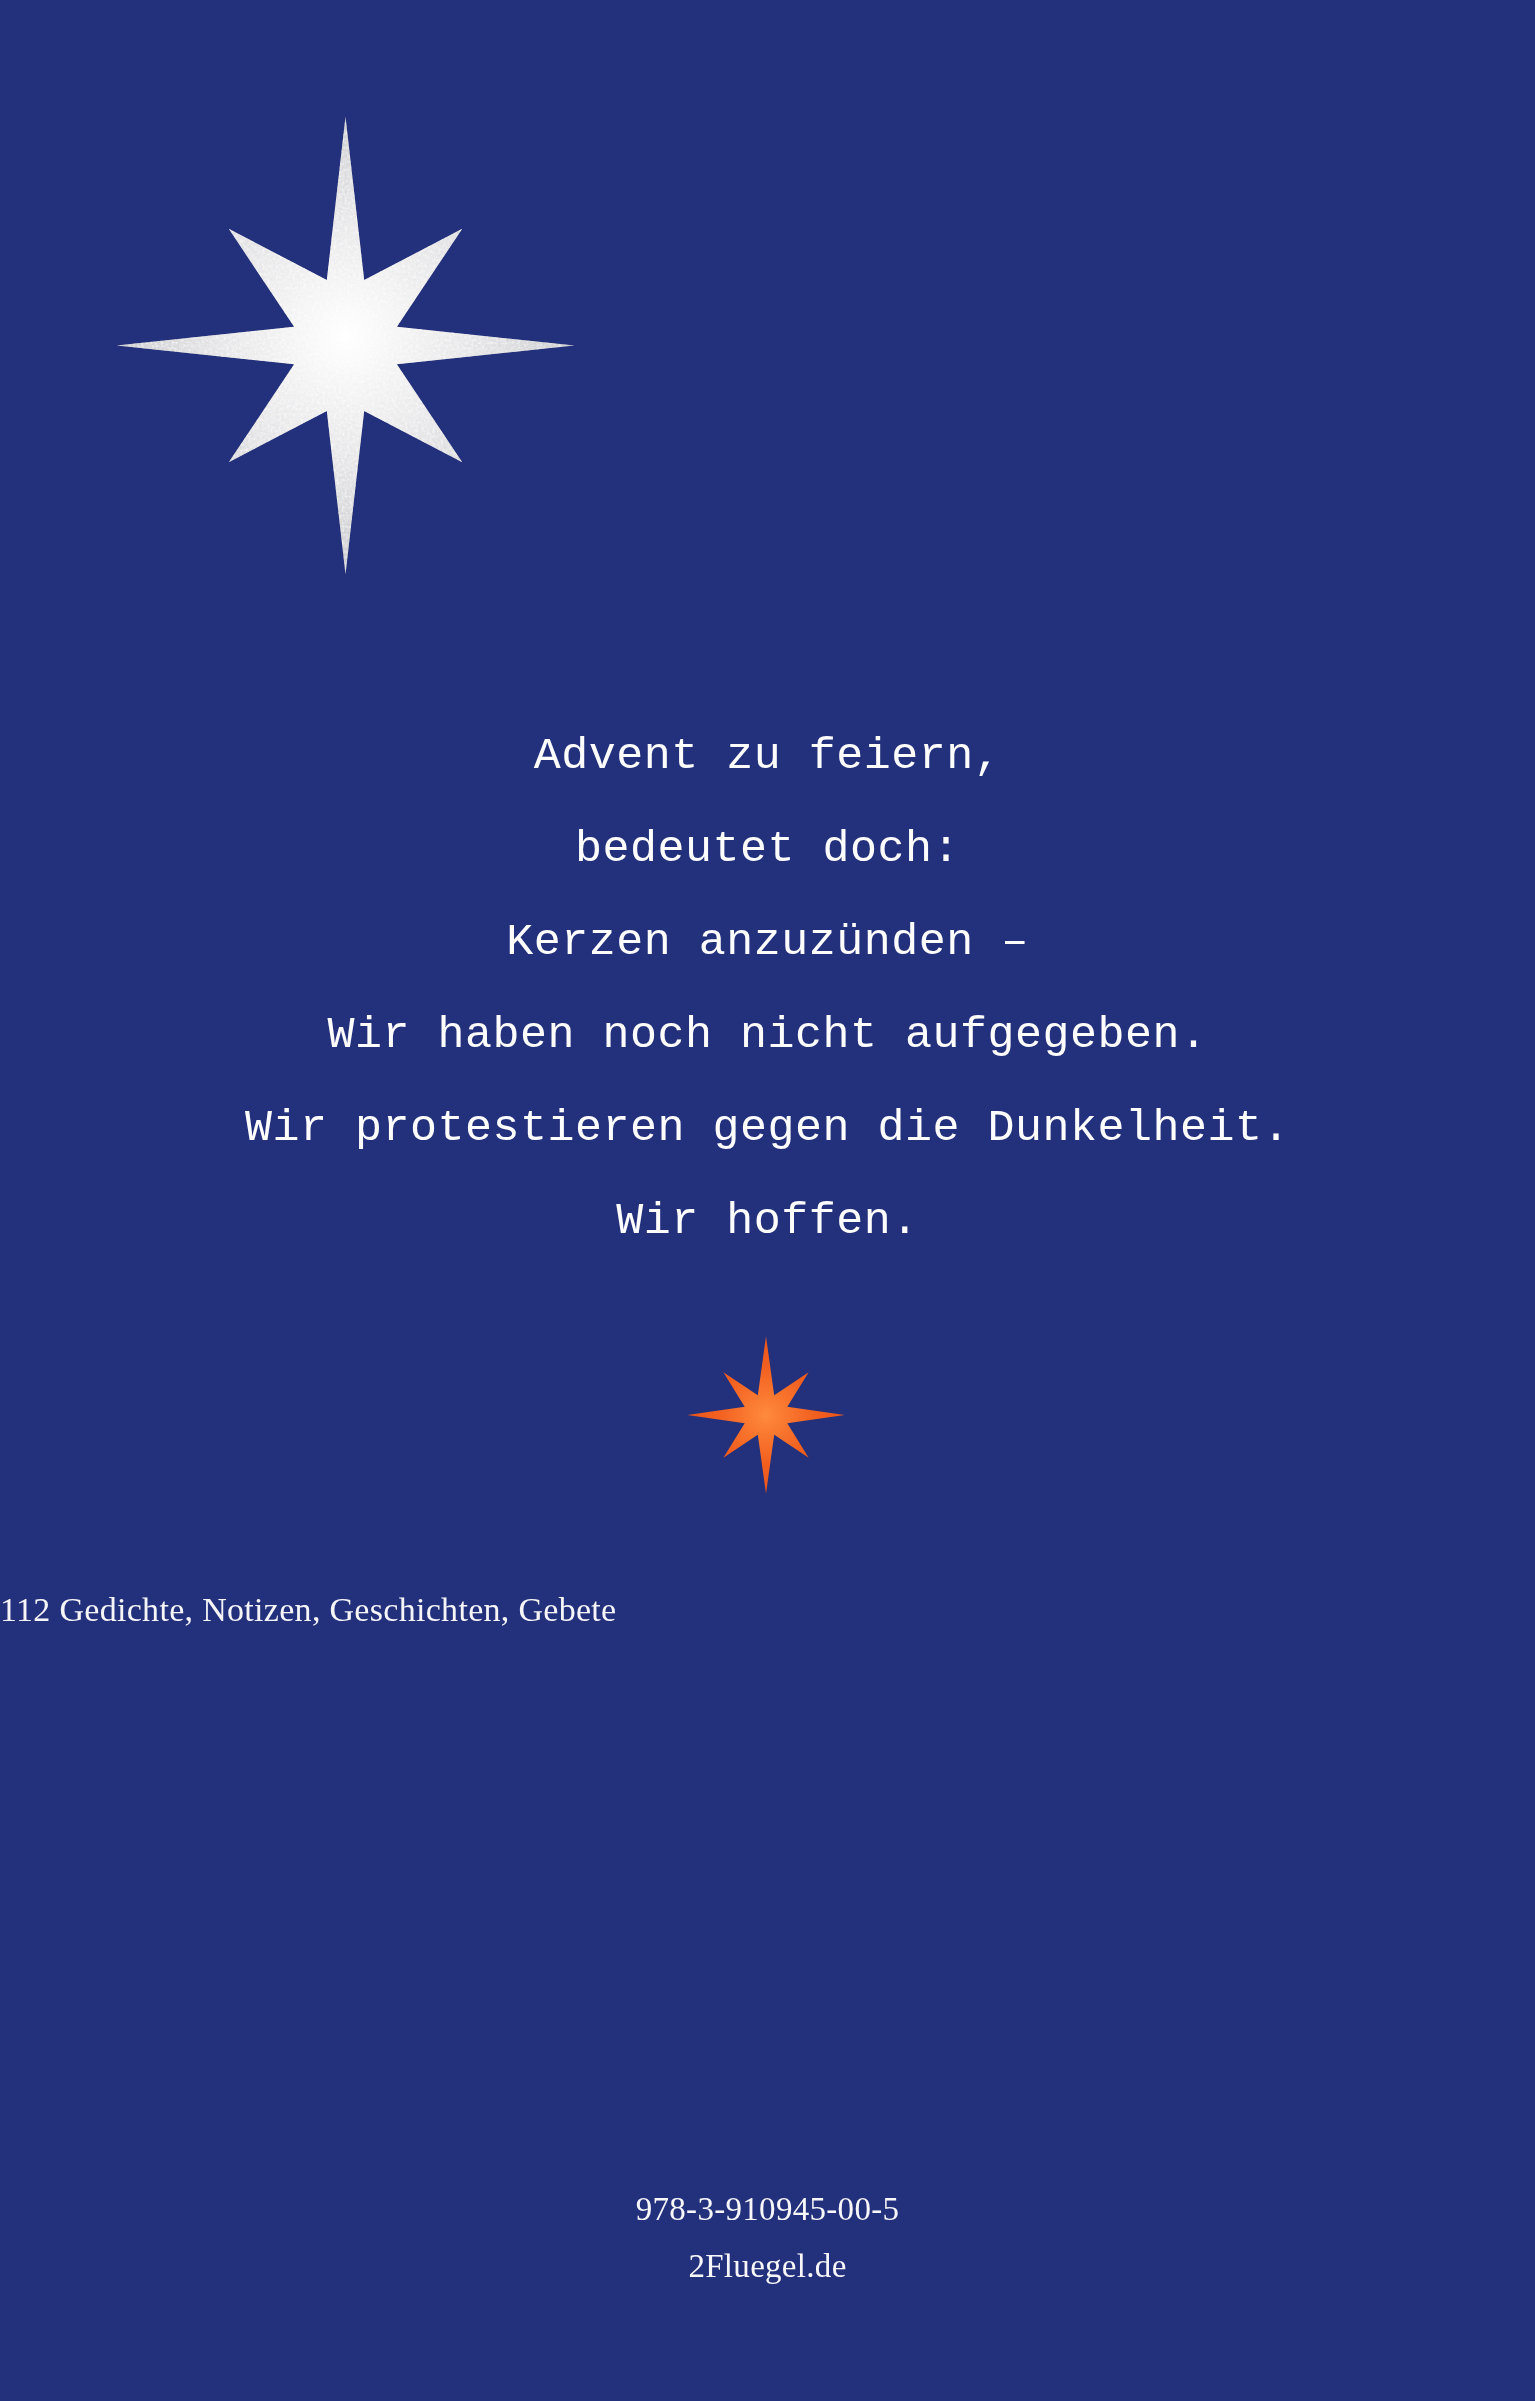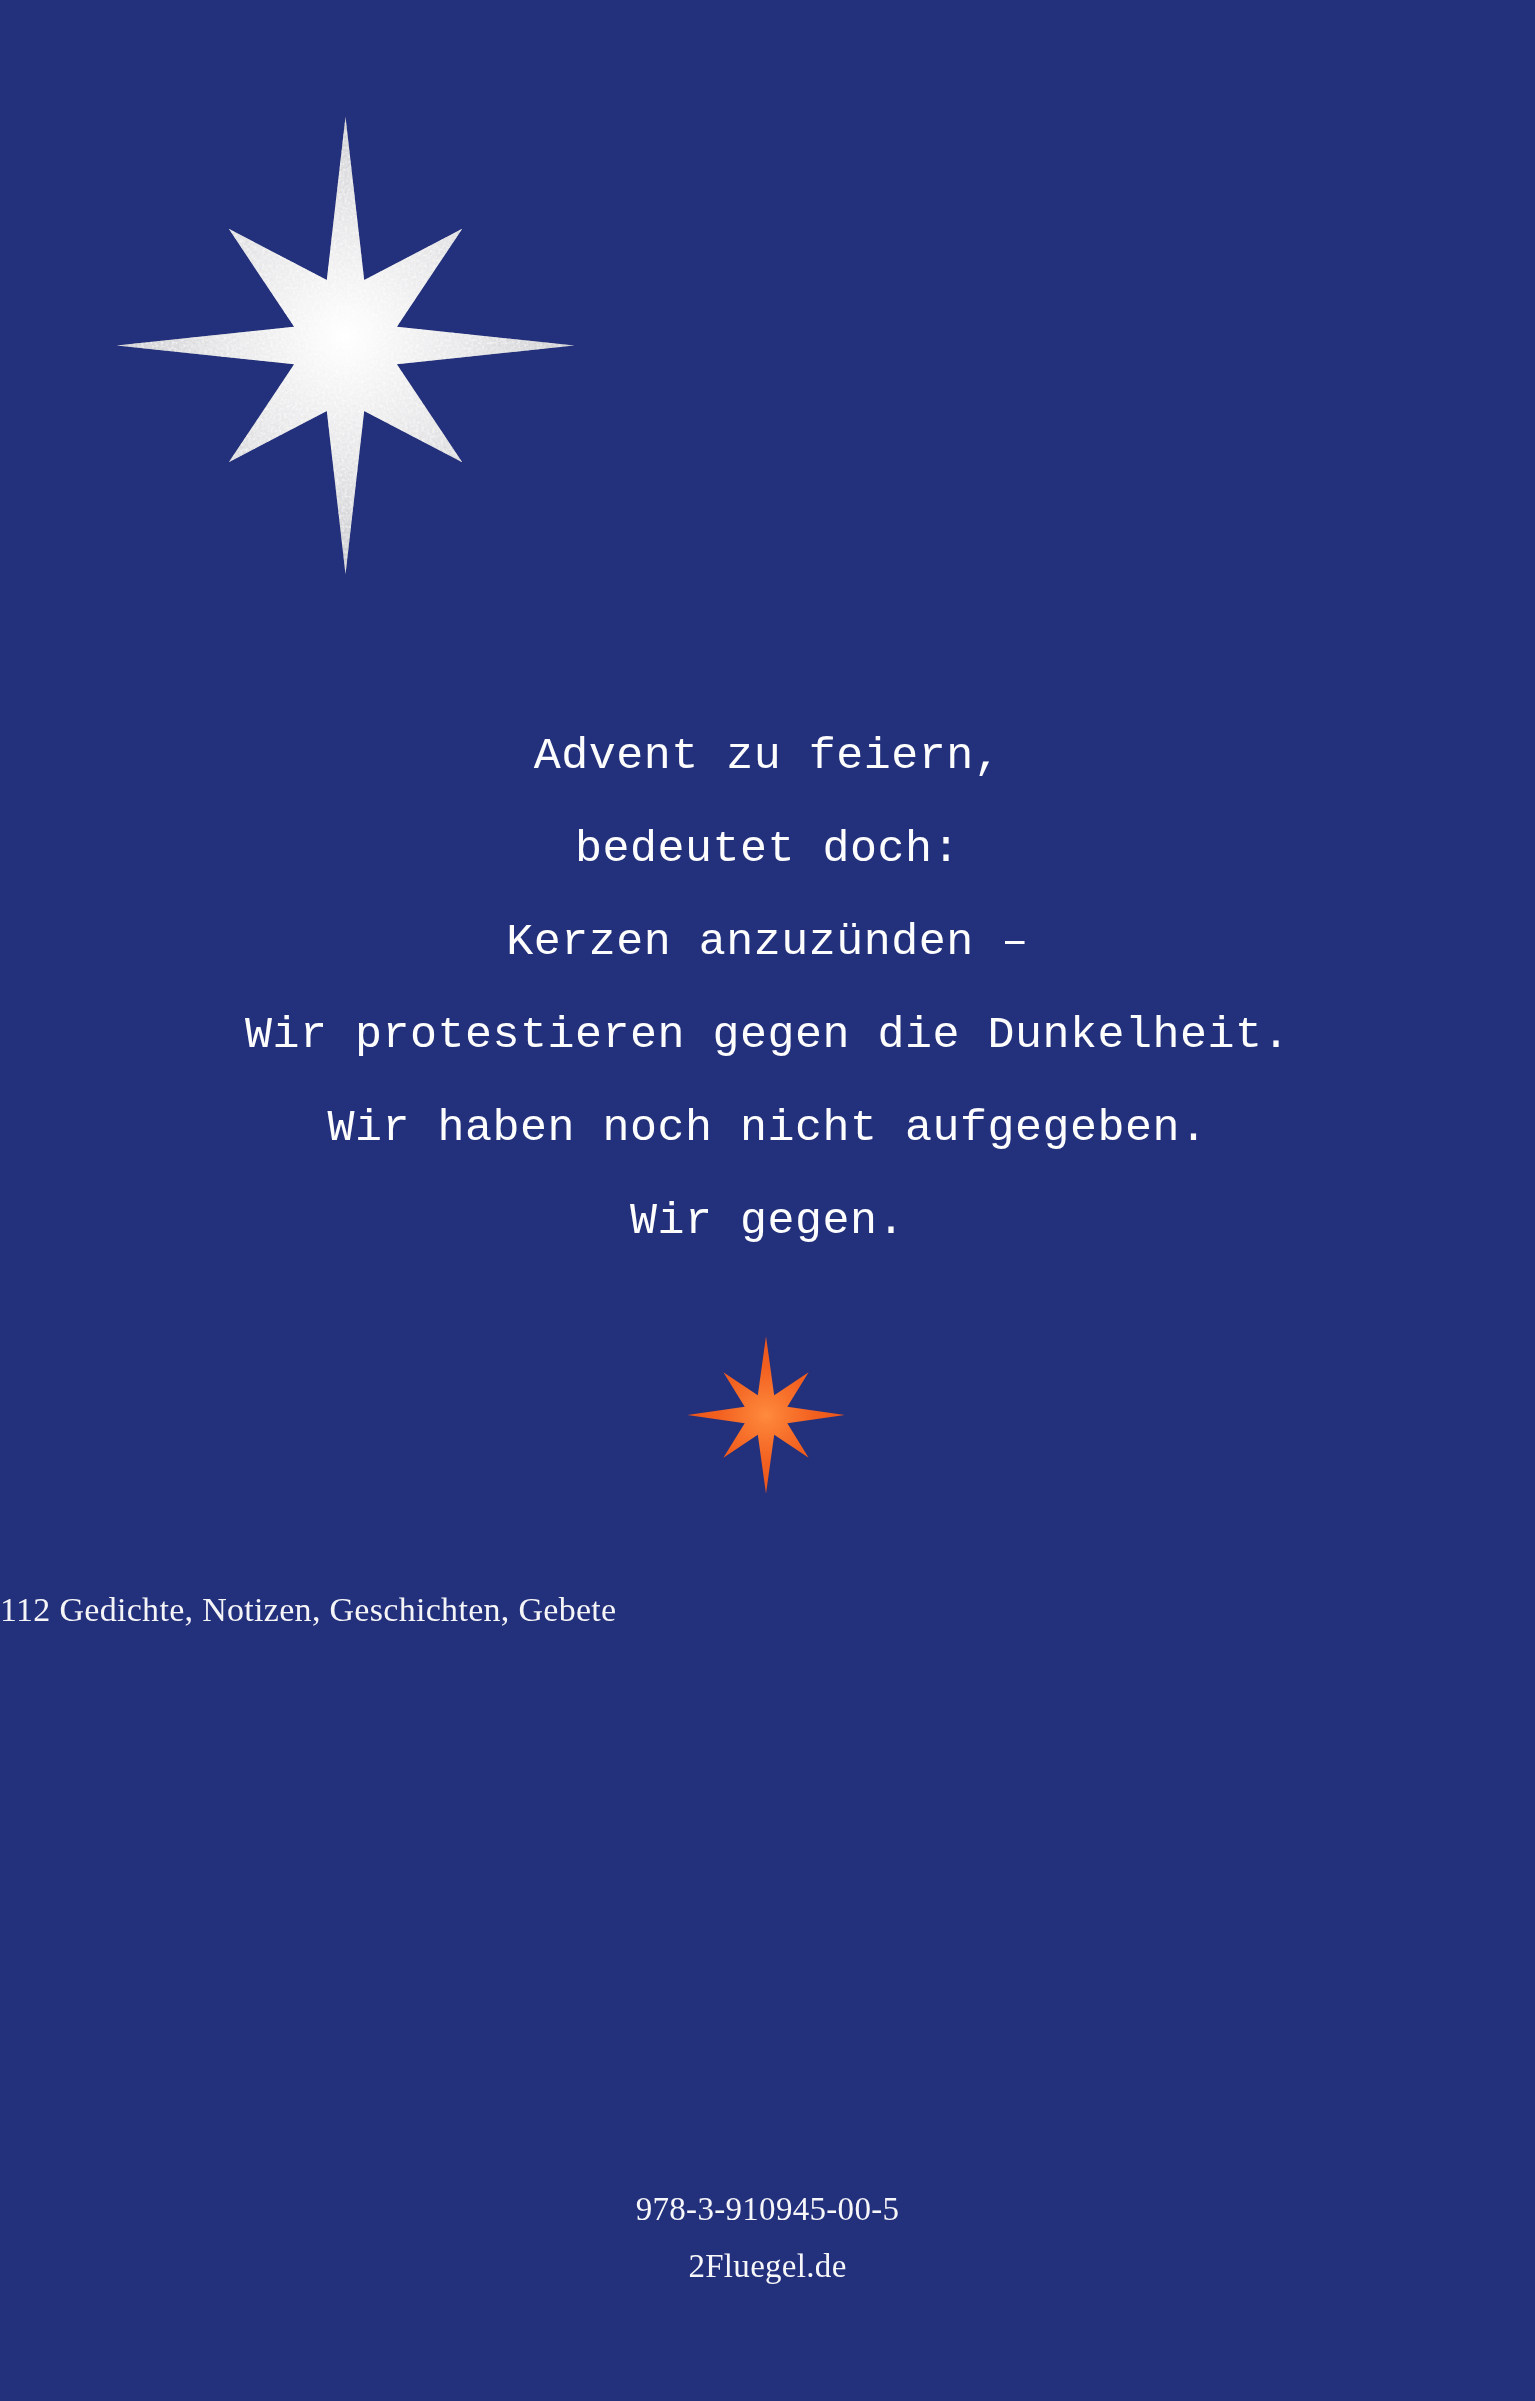--- a/index.html
+++ b/index.html
@@ -136,23 +136,23 @@
                  L78 92  L50 50
                  L92 72 Z" fill="url(#silverGrad)"></path>
       </g>
     </svg>
   </div>
 
   <div class="poem">
     <div class="poem-line">Advent zu feiern,</div>
     <div class="poem-line">bedeutet doch:</div>
     <div class="poem-line">Kerzen anzuzünden –</div>
+    <div class="poem-line">Wir haben noch nicht aufgegeben.</div>
     <div class="poem-line">Wir protestieren gegen die Dunkelheit.</div>
-    <div class="poem-line">Wir haben noch nicht aufgegeben.</div>
-    <div class="poem-line">Wir gegen.</div>
+    <div class="poem-line">Wir hoffen.</div>
   </div>
 
   <div class="star-orange">
     <svg viewBox="0 0 200 200" xmlns="http://www.w3.org/2000/svg">
       <defs>
         <radialGradient id="orangeGrad" cx="50%" cy="50%" r="55%">
           <stop offset="0%" stop-color="#ff8a3d"></stop>
           <stop offset="55%" stop-color="#f2601f"></stop>
           <stop offset="100%" stop-color="#e8521a"></stop>
         </radialGradient>

